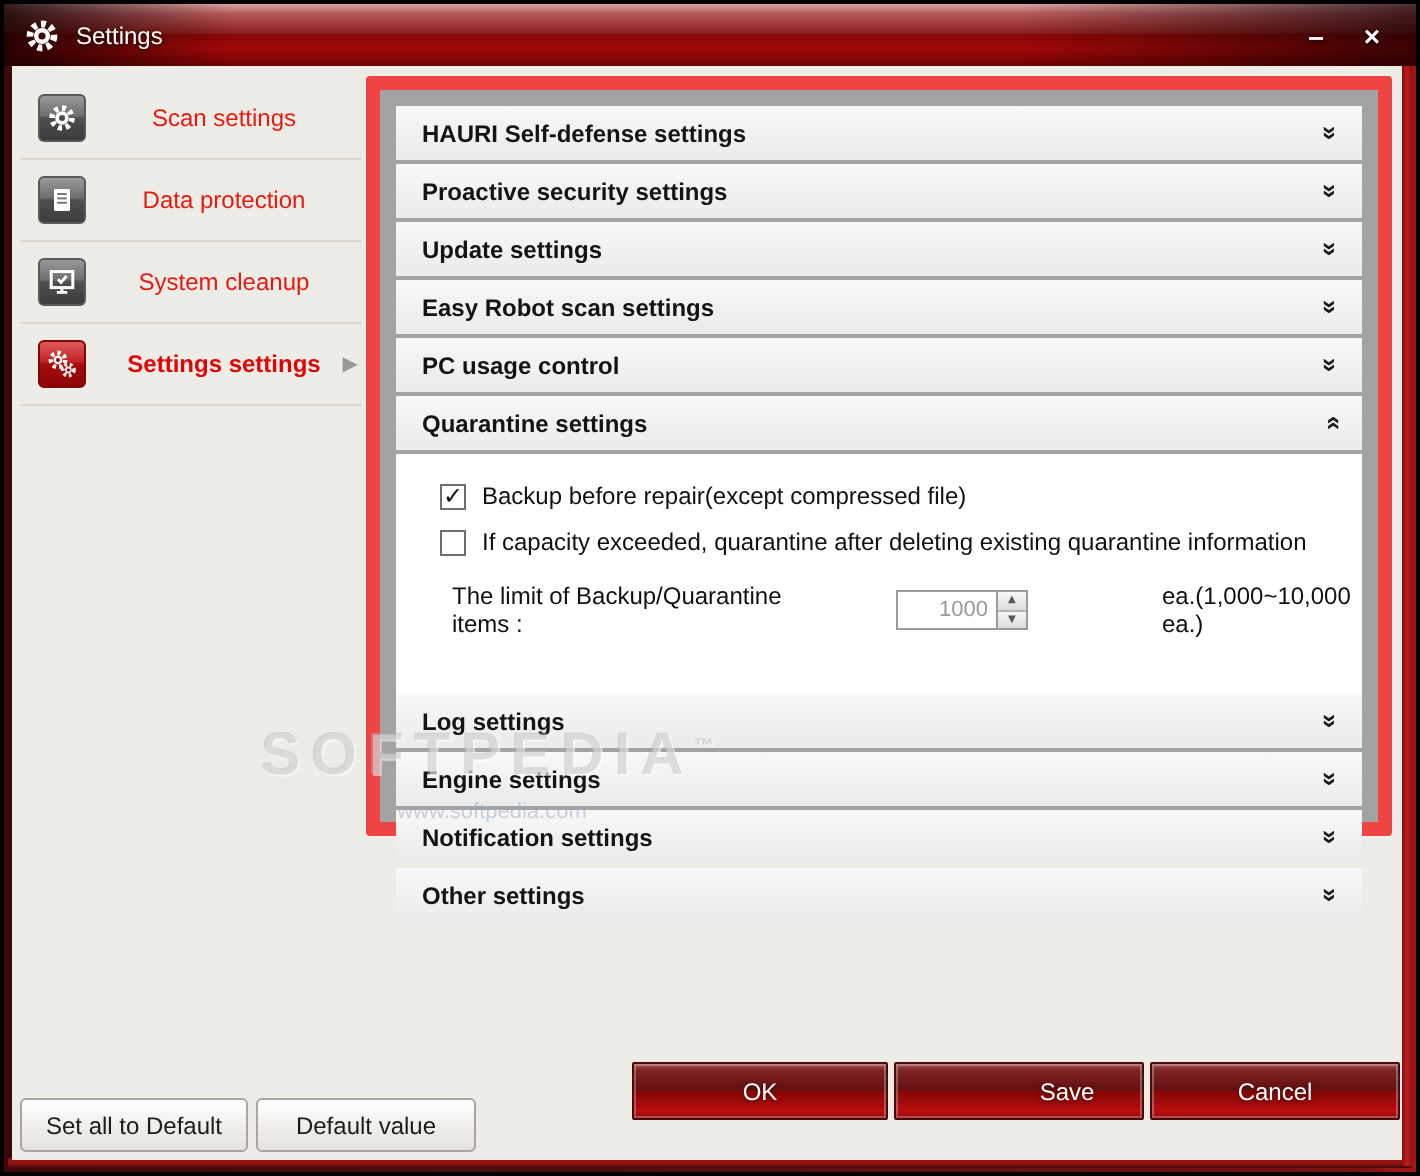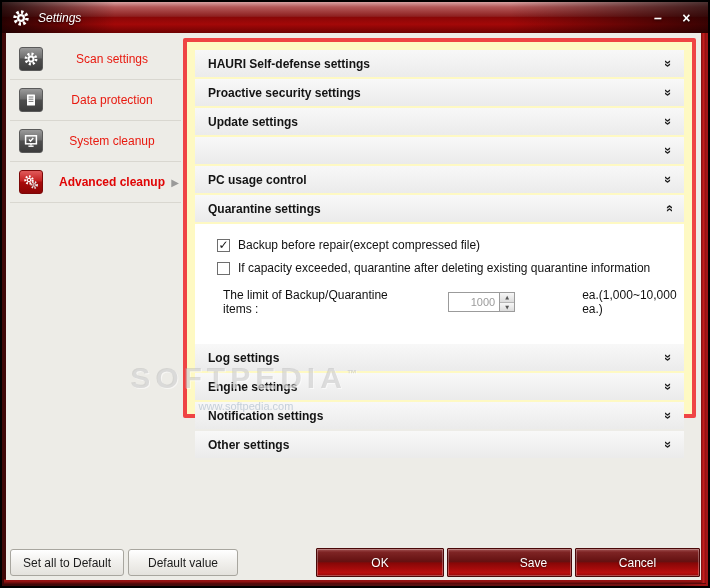--- a/index.html
+++ b/index.html
@@ -23,21 +23,21 @@
     content:""; position:absolute; left:2px; right:2px; bottom:2px; height:5px;
     background:linear-gradient(180deg,#7c0f0f,#9e1414 40%,#4a0808);
   }
 
   
   .titlebar{
     position:absolute; left:2px; top:2px; right:2px; height:31px;
     background:
       linear-gradient(90deg, rgba(15,0,0,.82) 0%, rgba(15,0,0,0) 16%, rgba(15,0,0,0) 72%, rgba(15,0,0,.7) 100%),
       linear-gradient(180deg,#d9a3a3 0%,#b45959 16%,#8e2020 46%,#8a0707 50%,#a30808 72%,#6e0202 100%);
-    display:flex; align-items:center;font-style:italic;
+    display:flex; align-items:center;
   }
   .titlebar-icon{ margin-left:10px; width:18px; height:18px; display:inline-flex; }
   .title-text{ color:#fff; font-size:12px; margin-left:8px; text-shadow:0 1px 2px rgba(0,0,0,.7); }
   .win-controls{ margin-left:auto; margin-right:14px; display:flex; gap:12px; }
   .win-btn{ color:#fff; font-weight:bold; font-size:14px; width:16px; text-align:center;
     cursor:default; text-shadow:0 1px 2px rgba(0,0,0,.6); line-height:16px;}
 
   
   .content{
     position:absolute; left:6px; top:33px; right:9px; bottom:8px;
@@ -60,21 +60,21 @@
     background:linear-gradient(180deg,#e05a5a 0%,#c42222 45%,#a80c0c 50%,#8d0505 100%);
     border-color:#7c0808;
   }
   .side-label{ flex:1; text-align:center; color:#e8190f; font-size:12px; }
   .side-item.active .side-label{ font-weight:bold; color:#e00505; }
   .side-arrow{ position:absolute; right:2px; color:#9a9a99; font-size:10px; }
 
   
   .panel{
     position:absolute; left:177px; top:5px; width:513px; height:380px;
-    background:#fef9c3; border:4px solid #ef4444; border-radius:2px;
+    background:#a3a3a3; border:7px solid #ef4444; border-radius:2px;
     padding:8px; z-index:1;
   }
   .acc-header{
     height:27px; margin-bottom:2px; display:flex; align-items:center;
     background:linear-gradient(180deg,#f8f8f8,#ebebeb);
     cursor:pointer;
   }
   .acc-title{ font-size:12px; font-weight:bold; color:#141414; margin-left:13px; }
   .acc-chevron{
     margin-left:auto; margin-right:12px; color:#1a1a1a; font-size:13px; font-weight:bold;
@@ -114,21 +114,21 @@
   
   .btn{
     position:absolute; height:27px; font-size:12px; color:#1c1c1c;
     background:linear-gradient(180deg,#ffffff,#f2f1ee 45%,#e4e2dd);
     border:1px solid #a8a69f; border-radius:3px; cursor:pointer;
     font-family:"Liberation Sans",sans-serif;
   }
   .btn-set-default{ left:4px;  top:516px; width:114px; }
   .btn-default-value{ left:122px; top:516px; width:110px; }
   .btn-red{
-    position:absolute; top:515px; height:29px; cursor:pointer;
+    position:absolute; top:498px; height:29px; cursor:pointer;
     color:#fff; font-size:12px; font-family:"Liberation Sans",sans-serif;
     background:linear-gradient(180deg,#a35454 0%,#7e2424 12%,#641111 46%,#870707 52%,#bb0e0e 88%,#8f0707 100%);
     border:1px solid #4a0808; border-radius:1px;
     box-shadow:inset 0 0 0 1px rgba(255,255,255,.28);
     text-shadow:0 1px 2px rgba(0,0,0,.55);
   }
   .btn-ok{ left:310px; width:128px; }
   .btn-save{ left:441px; width:125px;padding-left:48px; }
   .btn-cancel{ left:569px; width:125px; }
 
@@ -206,40 +206,41 @@
         <span class="side-icon red">
           <svg width="16" height="16" viewBox="0 0 16 16">
             <circle cx="6" cy="6" r="3.6" fill="none" stroke="#fff" stroke-width="2.2" stroke-dasharray="1.7 1.6"></circle>
             <circle cx="6" cy="6" r="2.2" fill="#fff"></circle>
               <circle cx="6" cy="6" r="1" fill="#8d0505"></circle>
             <circle cx="11.2" cy="11" r="2.8" fill="none" stroke="#e8e8e8" stroke-width="1.9" stroke-dasharray="1.4 1.3"></circle>
             <circle cx="11.2" cy="11" r="1.7" fill="#e8e8e8"></circle>
               <circle cx="11.2" cy="11" r="0.8" fill="#8d0505"></circle>
           </svg>
         </span>
-        <span class="side-label">Advanced cleanup</span>
+        <span class="side-label">Settings settings</span>
         <span class="side-arrow">▶</span>
       </div>
     </div>
 
     <div class="panel">
 
       <div class="acc-header">
         <span class="acc-title">HAURI Self-defense settings</span>
         <span class="acc-chevron">»</span>
       </div>
       <div class="acc-header">
         <span class="acc-title">Proactive security settings</span>
         <span class="acc-chevron">»</span>
       </div>
       <div class="acc-header">
         <span class="acc-title">Update settings</span>
         <span class="acc-chevron">»</span>
       </div>
       <div class="acc-header">
+        <span class="acc-title">Easy Robot scan settings</span>
         <span class="acc-chevron">»</span>
       </div>
       <div class="acc-header">
         <span class="acc-title">PC usage control</span>
         <span class="acc-chevron">»</span>
       </div>
       <div class="acc-header">
         <span class="acc-title">Quarantine settings</span>
         <span class="acc-chevron up">»</span>
       </div>

